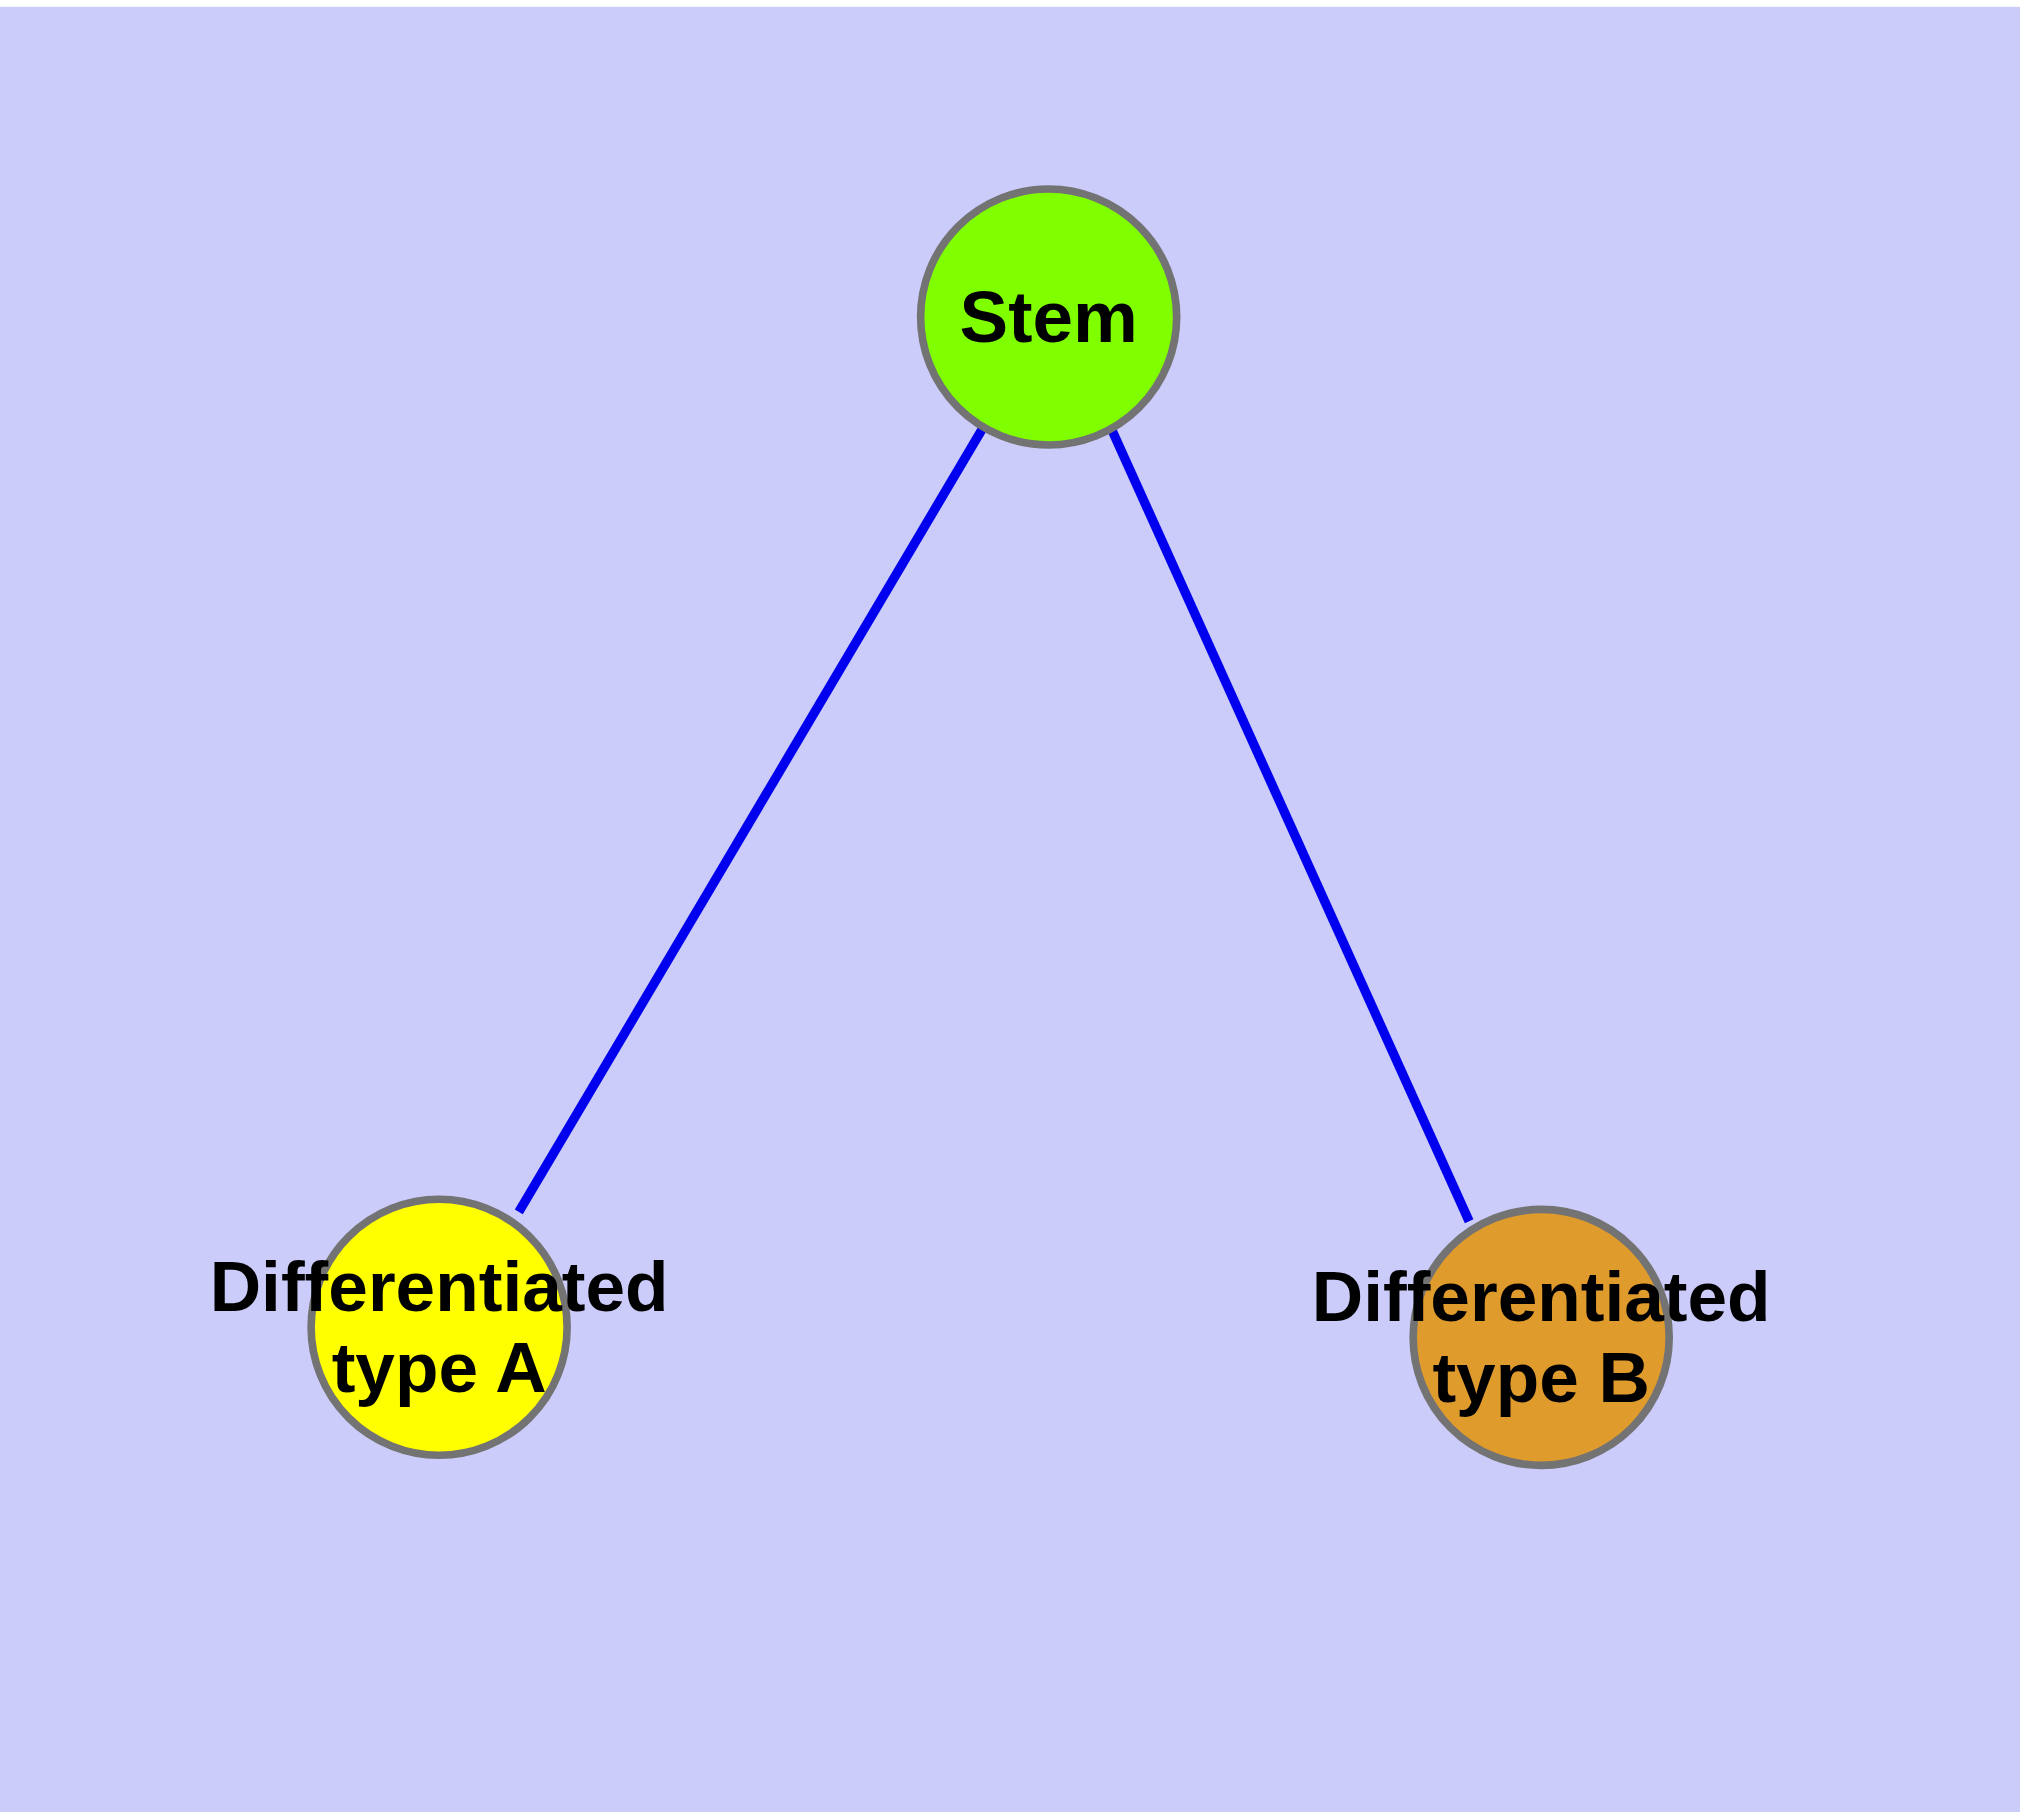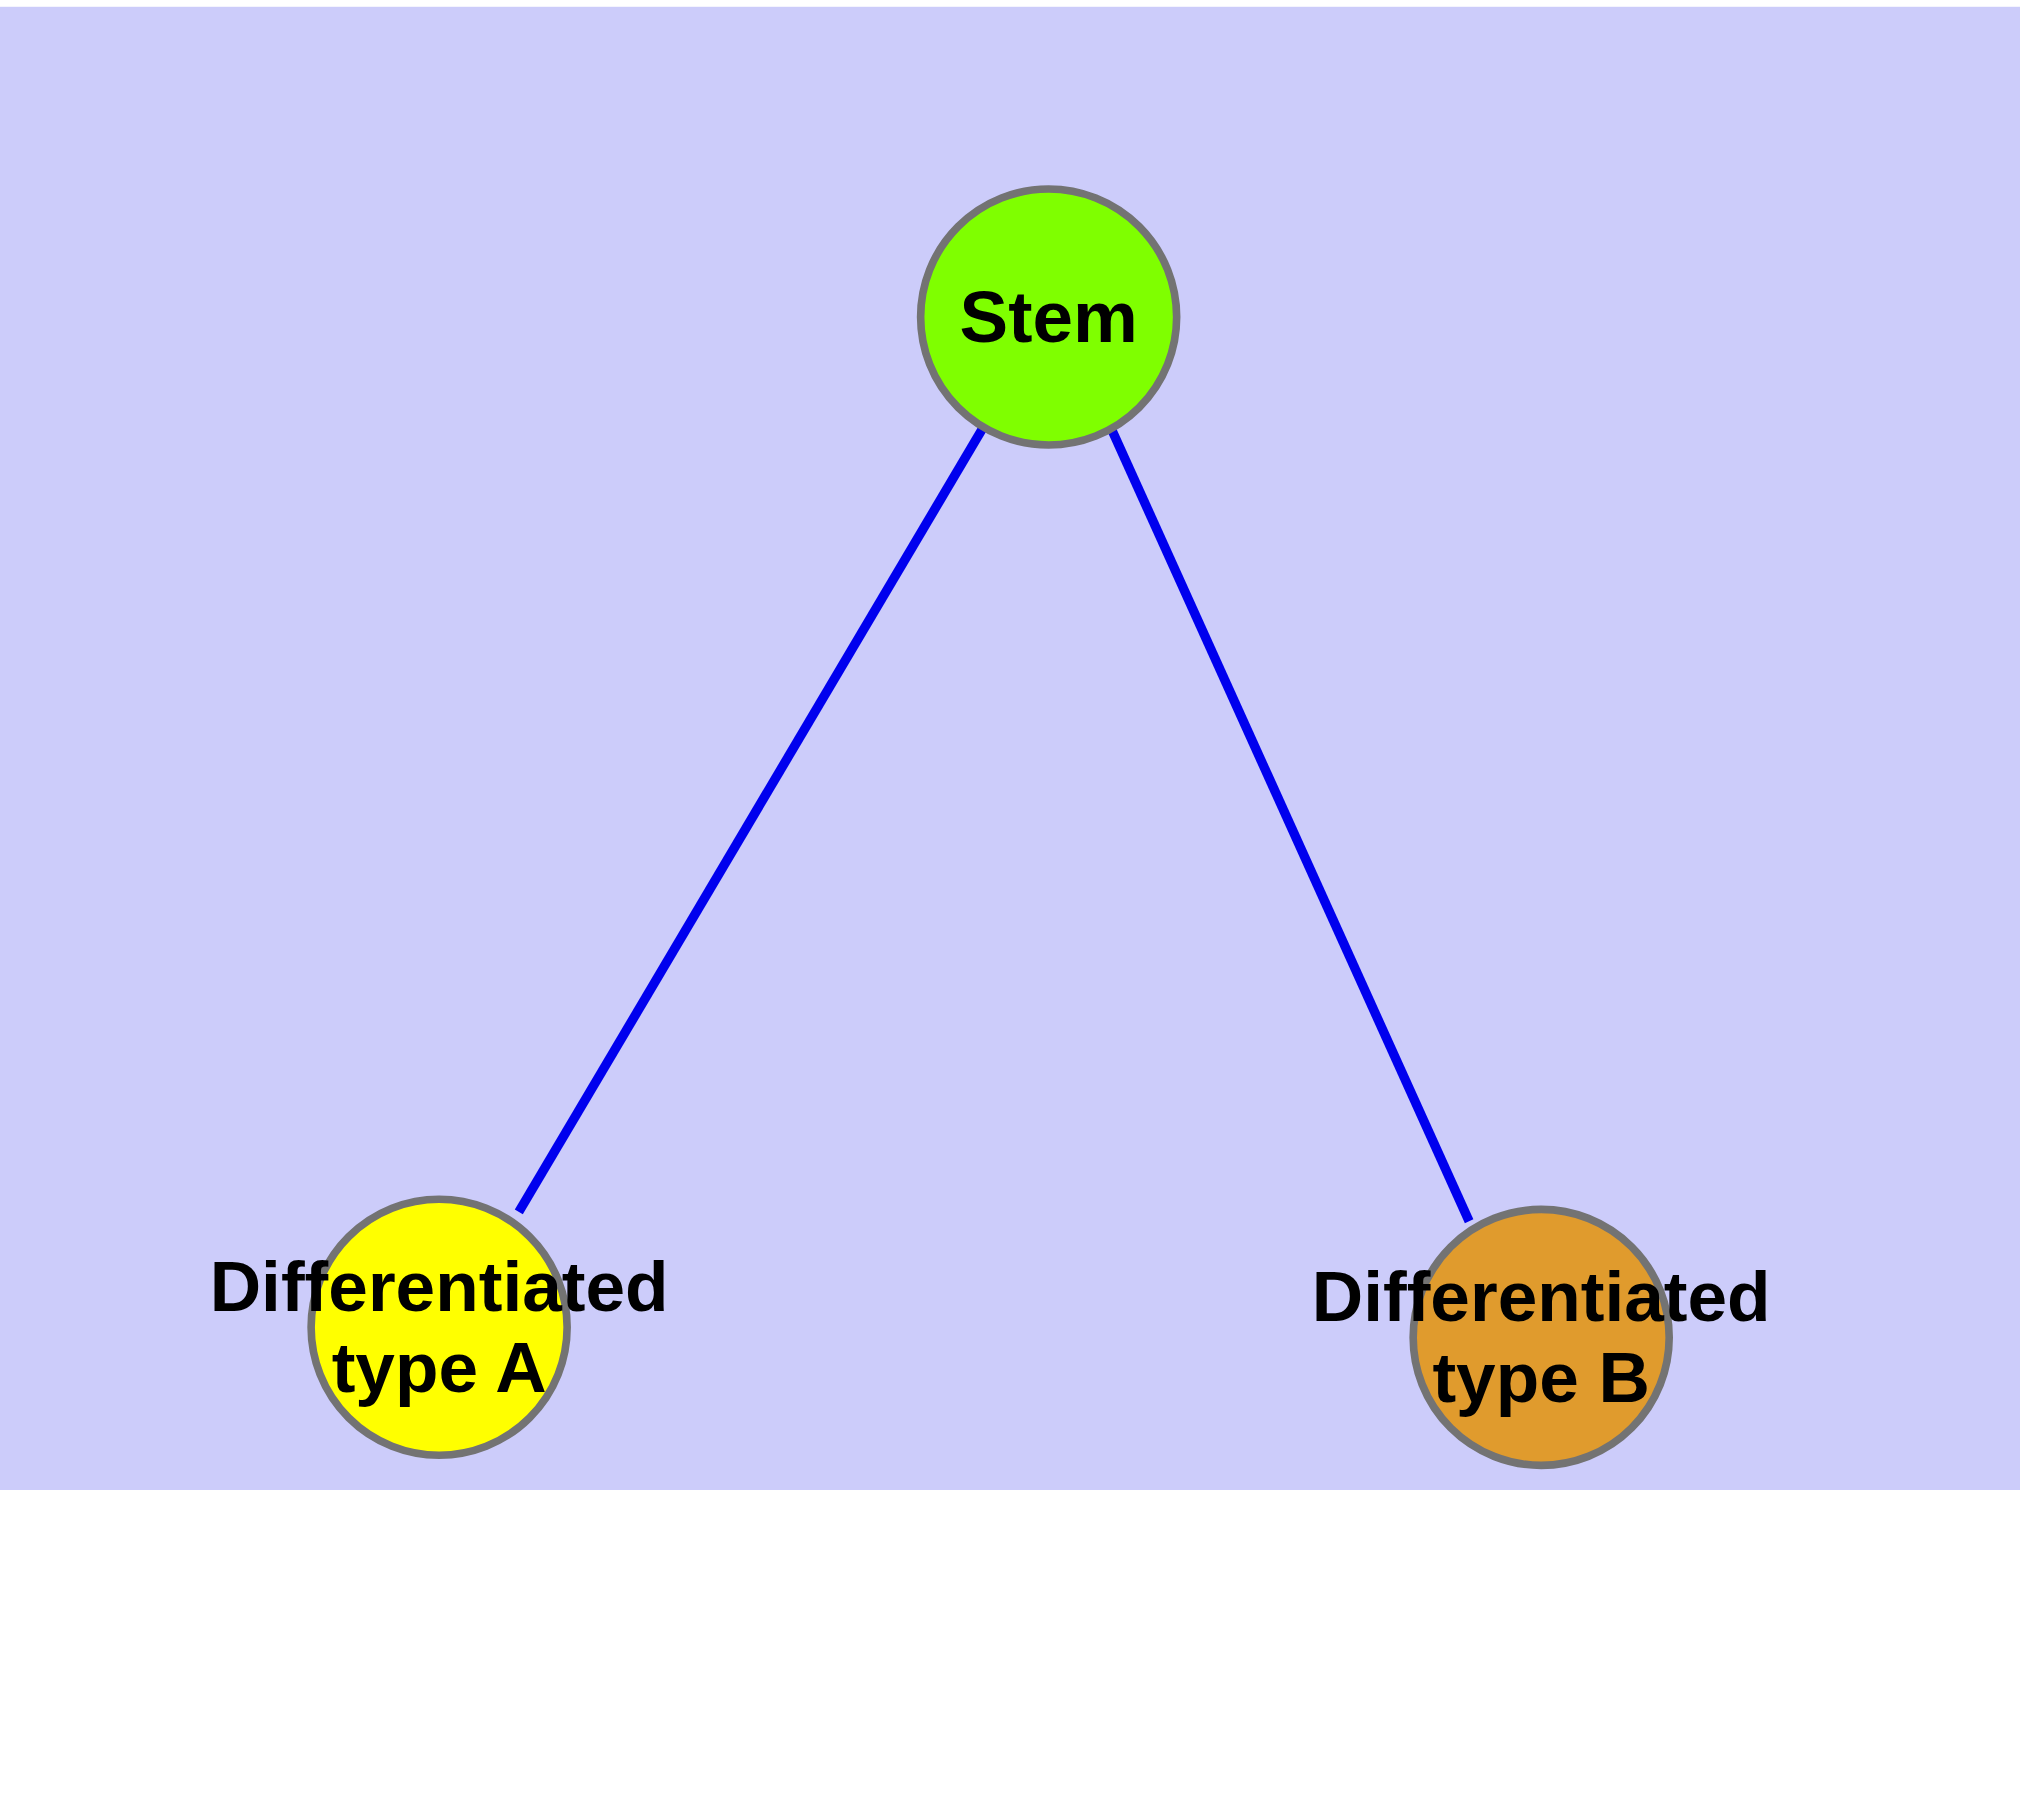--- a/index.html
+++ b/index.html
@@ -28,21 +28,21 @@
   .node-label {
     font-family: "Liberation Sans", sans-serif;
     font-weight: bold;
     fill: #000000;
     paint-order: normal;
   }
 </style>
 </head>
 <body>
 
-<div id="canvas" style="width: 2021px; height: 1490px; background: rgb(255, 255, 255);">
+<div id="canvas" style="width: 2021px; height: 1812px; background: rgb(255, 255, 255);">
   <svg id="graph-svg" viewBox="0 0 2384 2138" preserveAspectRatio="none" xmlns="http://www.w3.org/2000/svg">
 
     <rect id="plot-background" x="0" y="8" width="2384" height="2130" fill="#ccccfa"></rect>
 
     <g id="edges-layer">
         <line x1="1160" y1="504" x2="612" y2="1430" stroke="#0000ee" stroke-width="11" stroke-linecap="butt"></line>
         <line x1="1311" y1="506" x2="1733" y2="1441" stroke="#0000ee" stroke-width="11" stroke-linecap="butt"></line>
       </g>
     <g id="nodes-layer">
         <g>

